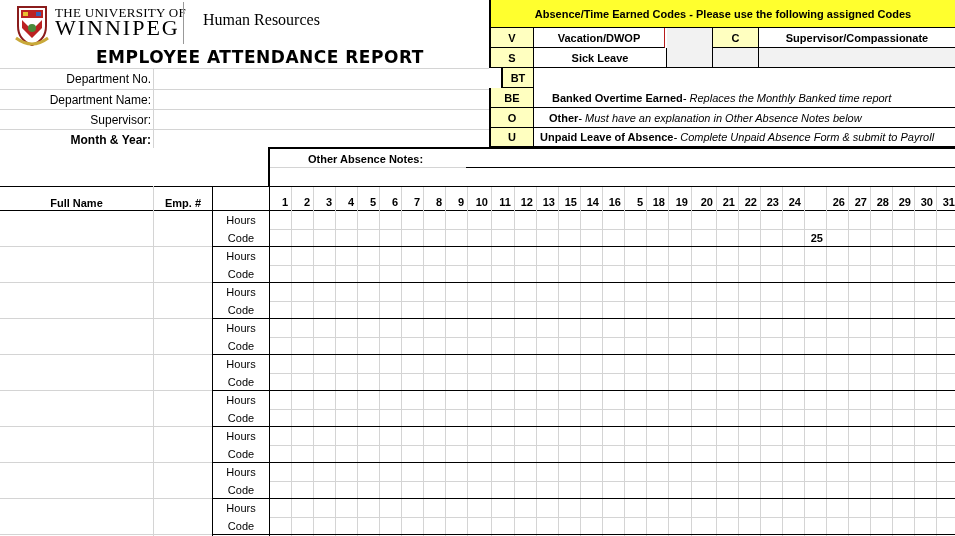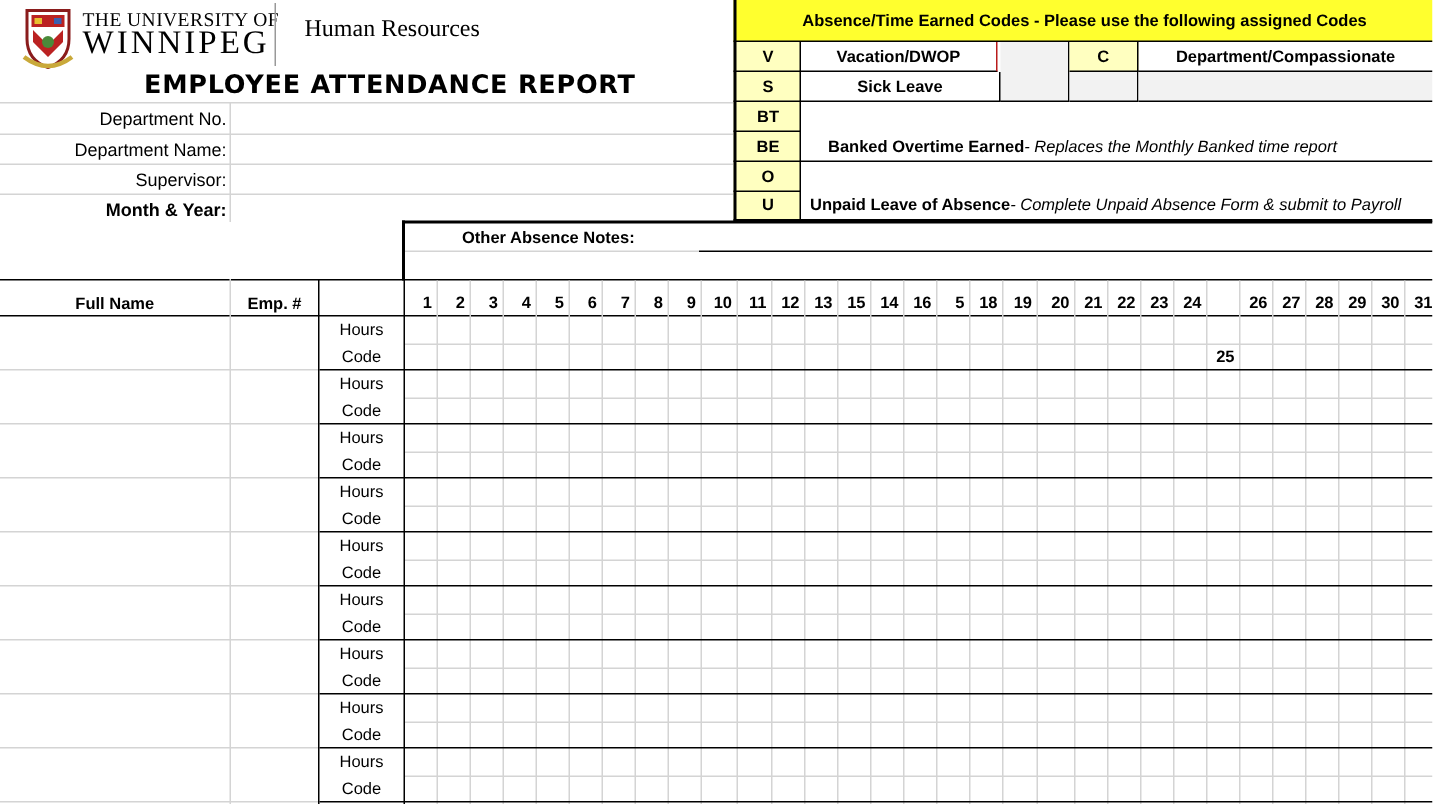--- a/index.html
+++ b/index.html
@@ -59,36 +59,40 @@
 <div class="flabel b" style="top:133px">Month &amp; Year:</div>
 <div class="abs" style="left:154px;top:130px;width:335px;height:18px"></div>
 
 <div class="codes">
   <div class="cell y b" style="left:0;top:0;width:466px;height:28px;border-left:2px solid #000;border-bottom:1px solid #000">Absence/Time Earned Codes - Please use the following assigned Codes</div>
 
   <div class="cell ly b" style="left:0;top:28px;width:45px;height:20px;border-left:2px solid #000;border-right:1px solid #000;border-bottom:1px solid #000">V</div>
   <div class="cell b" style="left:45px;top:28px;width:131px;height:20px;border-right:1px solid #b91c1c;border-bottom:1px solid #000">Vacation/DWOP</div>
   <div class="cell g" style="left:178px;top:28px;width:46px;height:40px;border-right:1px solid #000;border-bottom:1px solid #000"></div>
   <div class="cell ly b" style="left:224px;top:28px;width:46px;height:20px;border-right:1px solid #000;border-bottom:1px solid #000">C</div>
-  <div class="cell b" style="left:270px;top:28px;width:196px;height:20px;border-bottom:1px solid #000">Department/Compassionate</div>
+  <div class="cell b" style="left:270px;top:28px;width:196px;height:20px;border-bottom:1px solid #000">Supervisor/Compassionate</div>
 
   <div class="cell ly b" style="left:0;top:48px;width:45px;height:20px;border-left:2px solid #000;border-right:1px solid #000;border-bottom:1px solid #000">S</div>
   <div class="cell b" style="left:45px;top:48px;width:133px;height:20px;border-right:1px solid #000;border-bottom:1px solid #000">Sick Leave</div>
   <div class="cell g" style="left:224px;top:48px;width:46px;height:20px;border-right:1px solid #000;border-bottom:1px solid #000"></div>
   <div class="cell g" style="left:270px;top:48px;width:196px;height:20px;border-bottom:1px solid #000"></div>
 
-  <div class="cell ly b" style="left:0;top:68px;width:45px;height:20px;border-left:2px solid #000;border-right:1px solid #000;border-bottom:1px solid #000">BT</div>
+  <div class="cell ly b" style="left:12px;top:68px;width:33px;height:20px;border-left:2px solid #000;border-right:1px solid #000;border-bottom:1px solid #000">BT</div>
 
   <div class="cell ly b" style="left:0;top:88px;width:45px;height:20px;border-left:2px solid #000;border-right:1px solid #000;border-bottom:1px solid #000">BE</div>
   <div class="cell" style="left:45px;top:88px;width:421px;height:20px;border-bottom:1px solid #000;justify-content:flex-start;padding-left:18px">
       <span class="b">Banked Overtime Earned</span>
       <span class="i"> - Replaces the Monthly Banked time report</span>
     </div>
 
   <div class="cell ly b" style="left:0;top:108px;width:45px;height:20px;border-left:2px solid #000;border-right:1px solid #000;border-bottom:1px solid #000">O</div>
+  <div class="cell" style="left:45px;top:108px;width:421px;height:20px;border-bottom:1px solid #000;justify-content:flex-start;padding-left:15px">
+      <span class="b">Other</span>
+      <span class="i"> - Must have an explanation in Other Absence Notes below</span>
+    </div>
 
   <div class="cell ly b" style="left:0;top:128px;width:45px;height:20px;border-left:2px solid #000;border-right:1px solid #000;border-bottom:2px solid #000">U</div>
   <div class="cell" style="left:45px;top:128px;width:421px;height:20px;border-bottom:2px solid #000;justify-content:flex-start;padding-left:6px">
       <span class="b">Unpaid Leave of Absence</span>
       <span class="i"> - Complete Unpaid Absence Form &amp; submit to Payroll</span>
     </div>
 </div>
 
 <div class="abs bk" style="left:268px;top:147px;width:687px;height:2px"></div>
 <div class="abs bk" style="left:268px;top:147px;width:2px;height:40px"></div>

